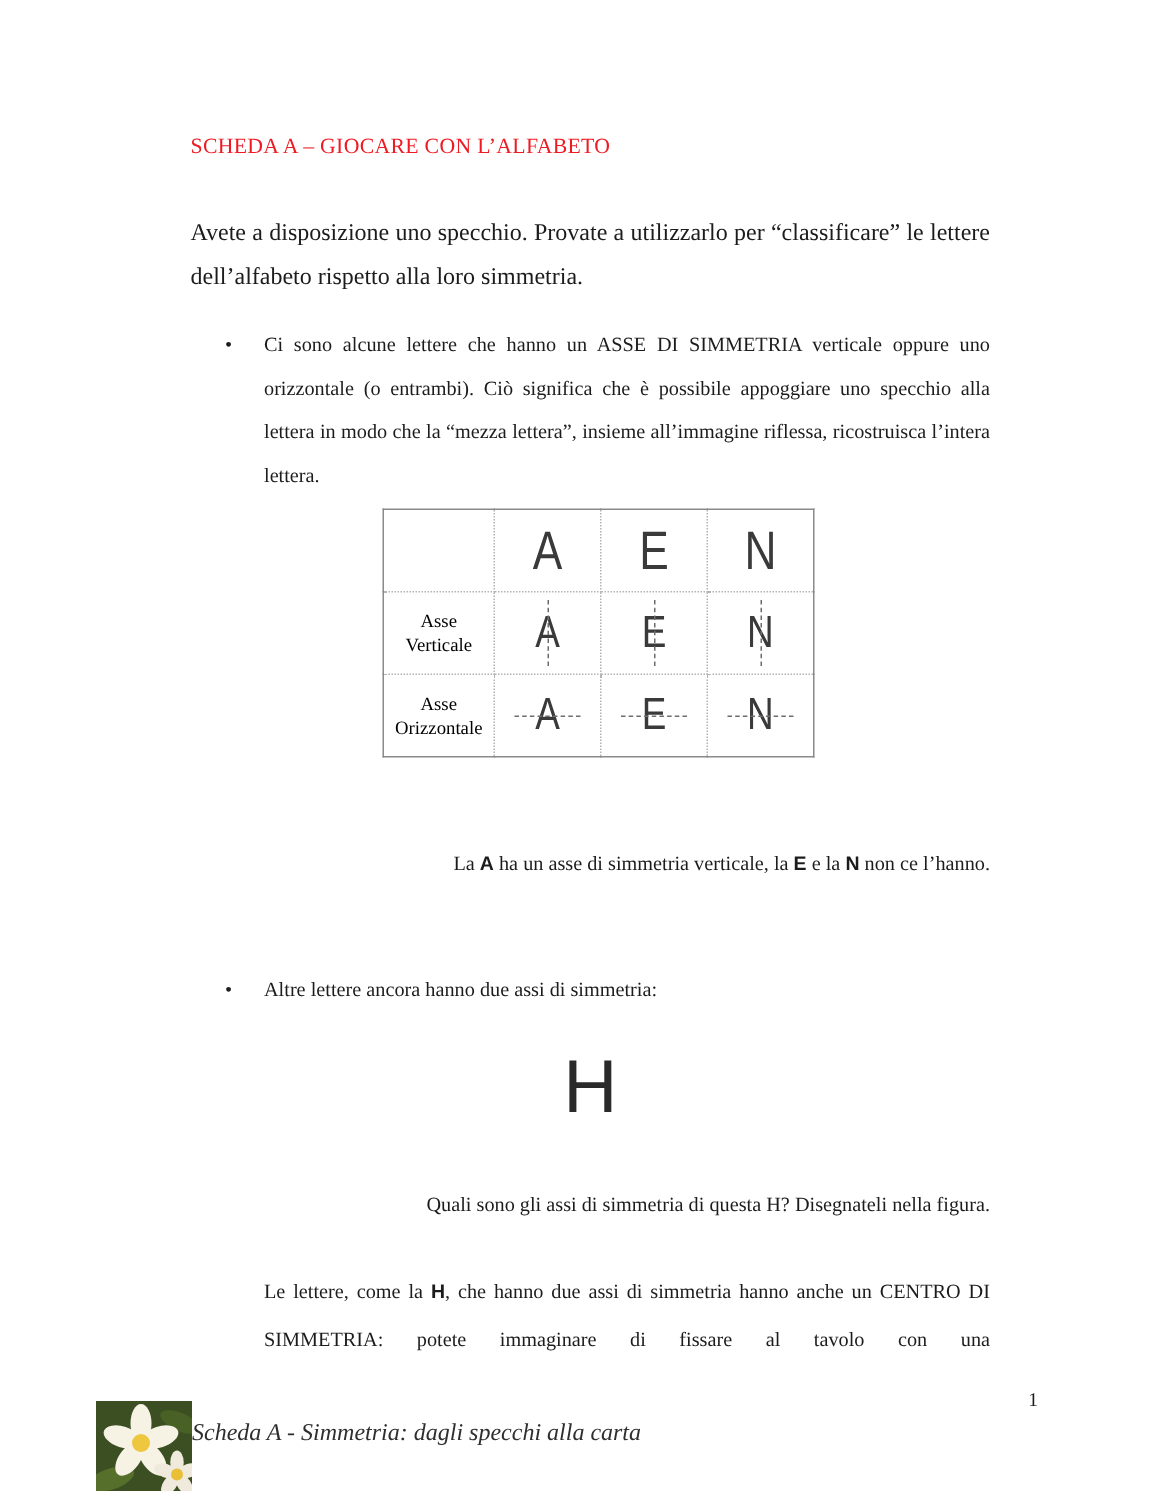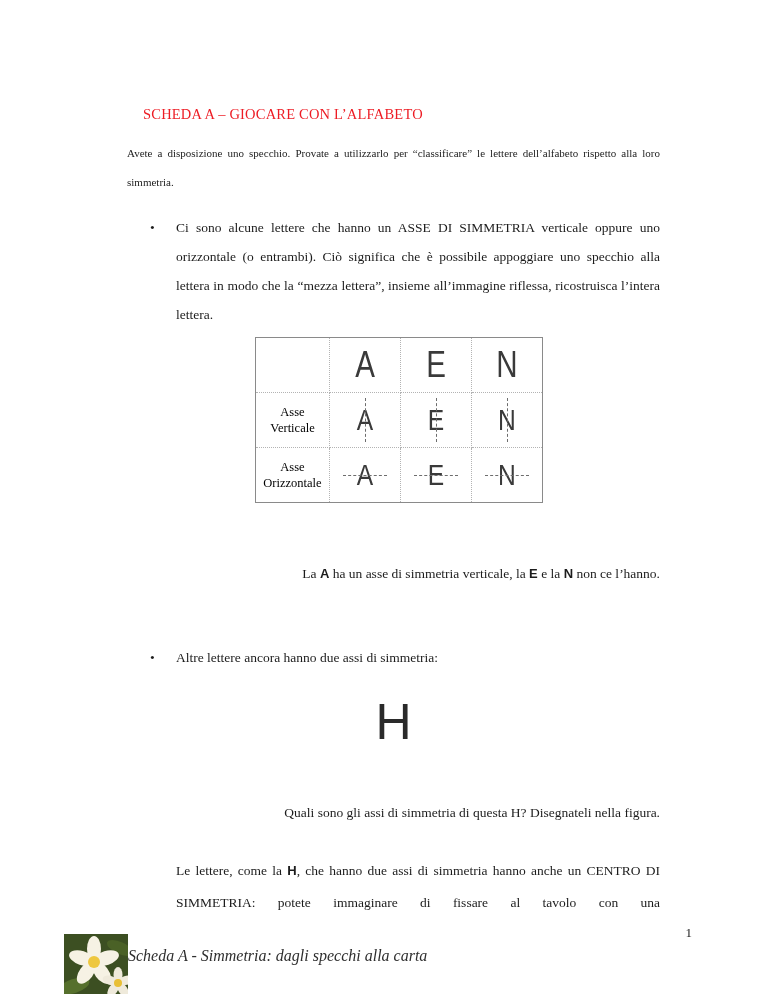--- a/index.html
+++ b/index.html
@@ -11,25 +11,26 @@
     background: #ffffff;
     font-family: "Liberation Serif", serif;
     color: #1c1c1c;
     overflow: hidden;
   }
   .content { padding: 90px 108px 0 127px; }
 
   .title {
     font-size: 14.5px;
     font-weight: normal;
-    margin: 16px;
+    margin: 0;
     letter-spacing: 0.2px;
   }
   .intro {
-    font-size: 11px;
+    margin-top: 34px;
+    font-size: 16px;
     line-height: 29px;
     text-align: justify;
   }
   .indent { margin-left: 49px; }
   .bullet-para {
     position: relative;
     margin-top: 16px;
     font-size: 13.5px;
     line-height: 29px;
     text-align: justify;
@@ -106,21 +107,21 @@
     text-align: center;
   }
   .big-letter {
     font-family: "Liberation Sans", sans-serif;
     font-size: 50px;
     color: #2a2a2a;
     line-height: 52px;
   }
 
   .question {
-    margin-top: 50px;
+    margin-top: 38px;
     font-size: 13.5px;
     line-height: 29px;
   }
   .final-para {
     margin-top: 28px;
     font-size: 13.5px;
     line-height: 32px;
     text-align: justify;
     text-align-last: justify;
   }

